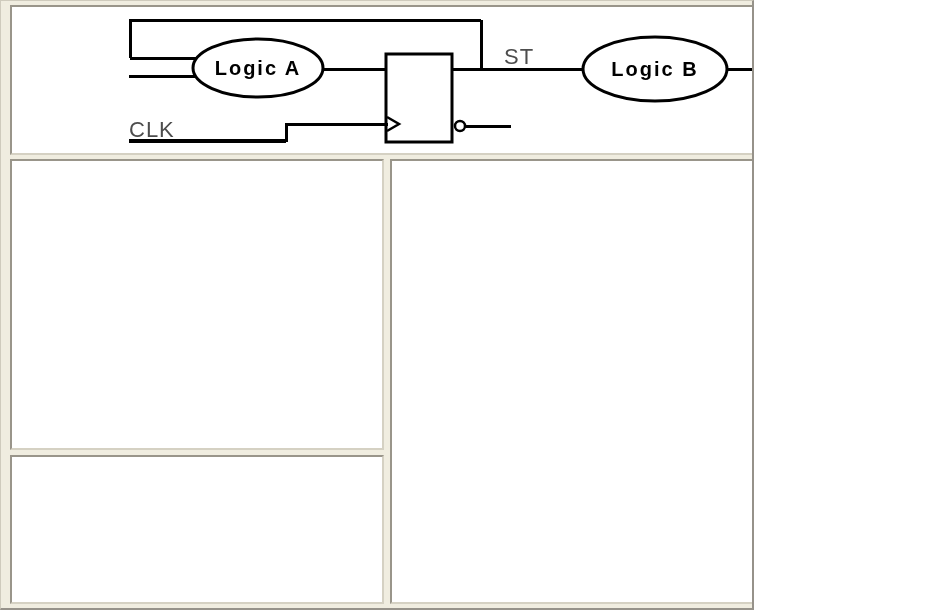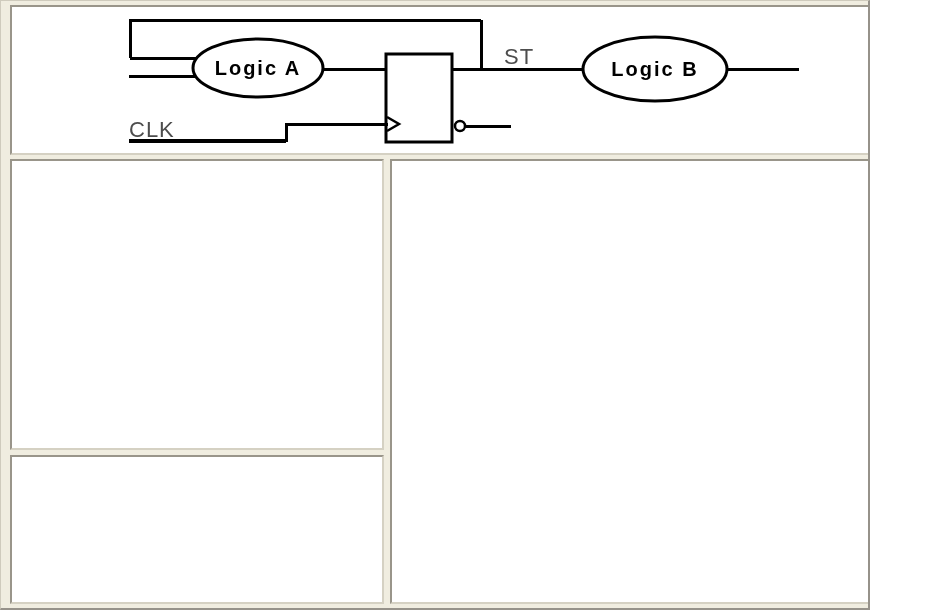--- a/index.html
+++ b/index.html
@@ -1,18 +1,18 @@
 <!DOCTYPE html>
 <html><head>
 <meta charset="utf-8">
 <style>
   html,body{margin:0;padding:0;background:#fff;}
   #screen{
     position:relative;
-    width:870px;height:610px;
+    width:754px;height:610px;
     box-sizing:border-box;
     background:#F0EDE0;
     border-top:1px solid #CFCBBD;
     border-left:1px solid #CFCBBD;
     border-right:2px solid #96928A;
     border-bottom:2px solid #96928A;
     overflow:hidden;
     font-family:"Liberation Sans", sans-serif;
   }
   .panel{

